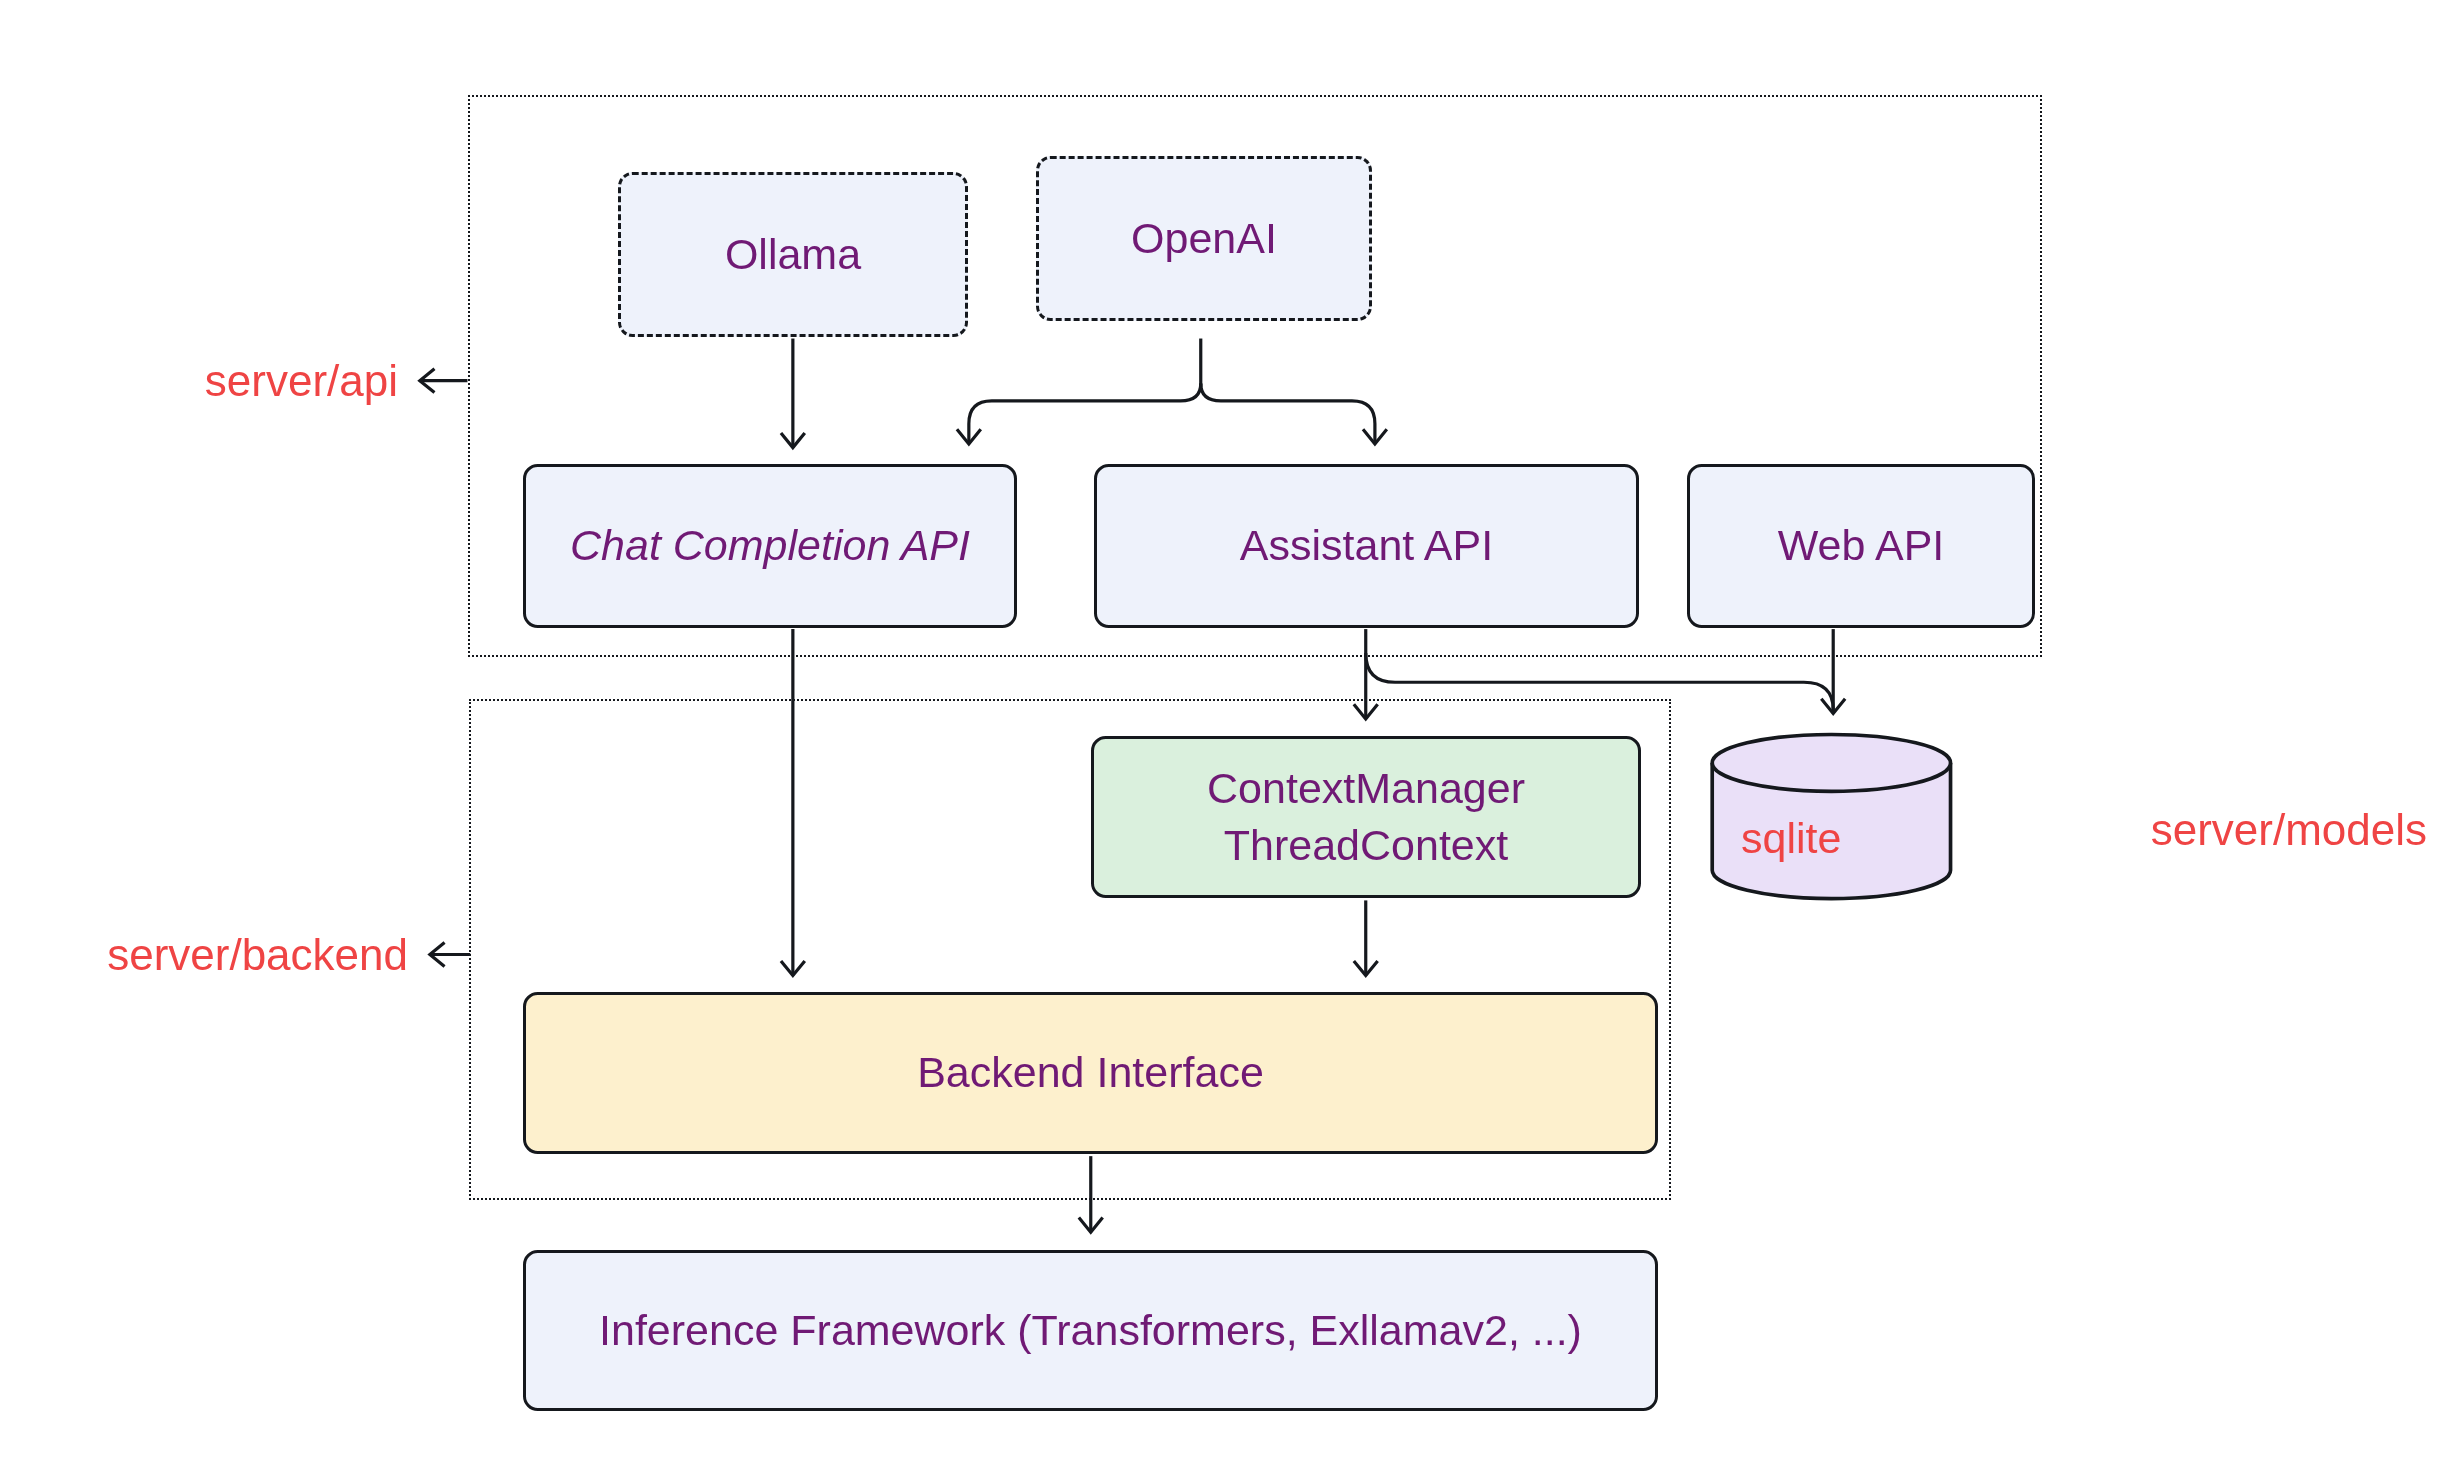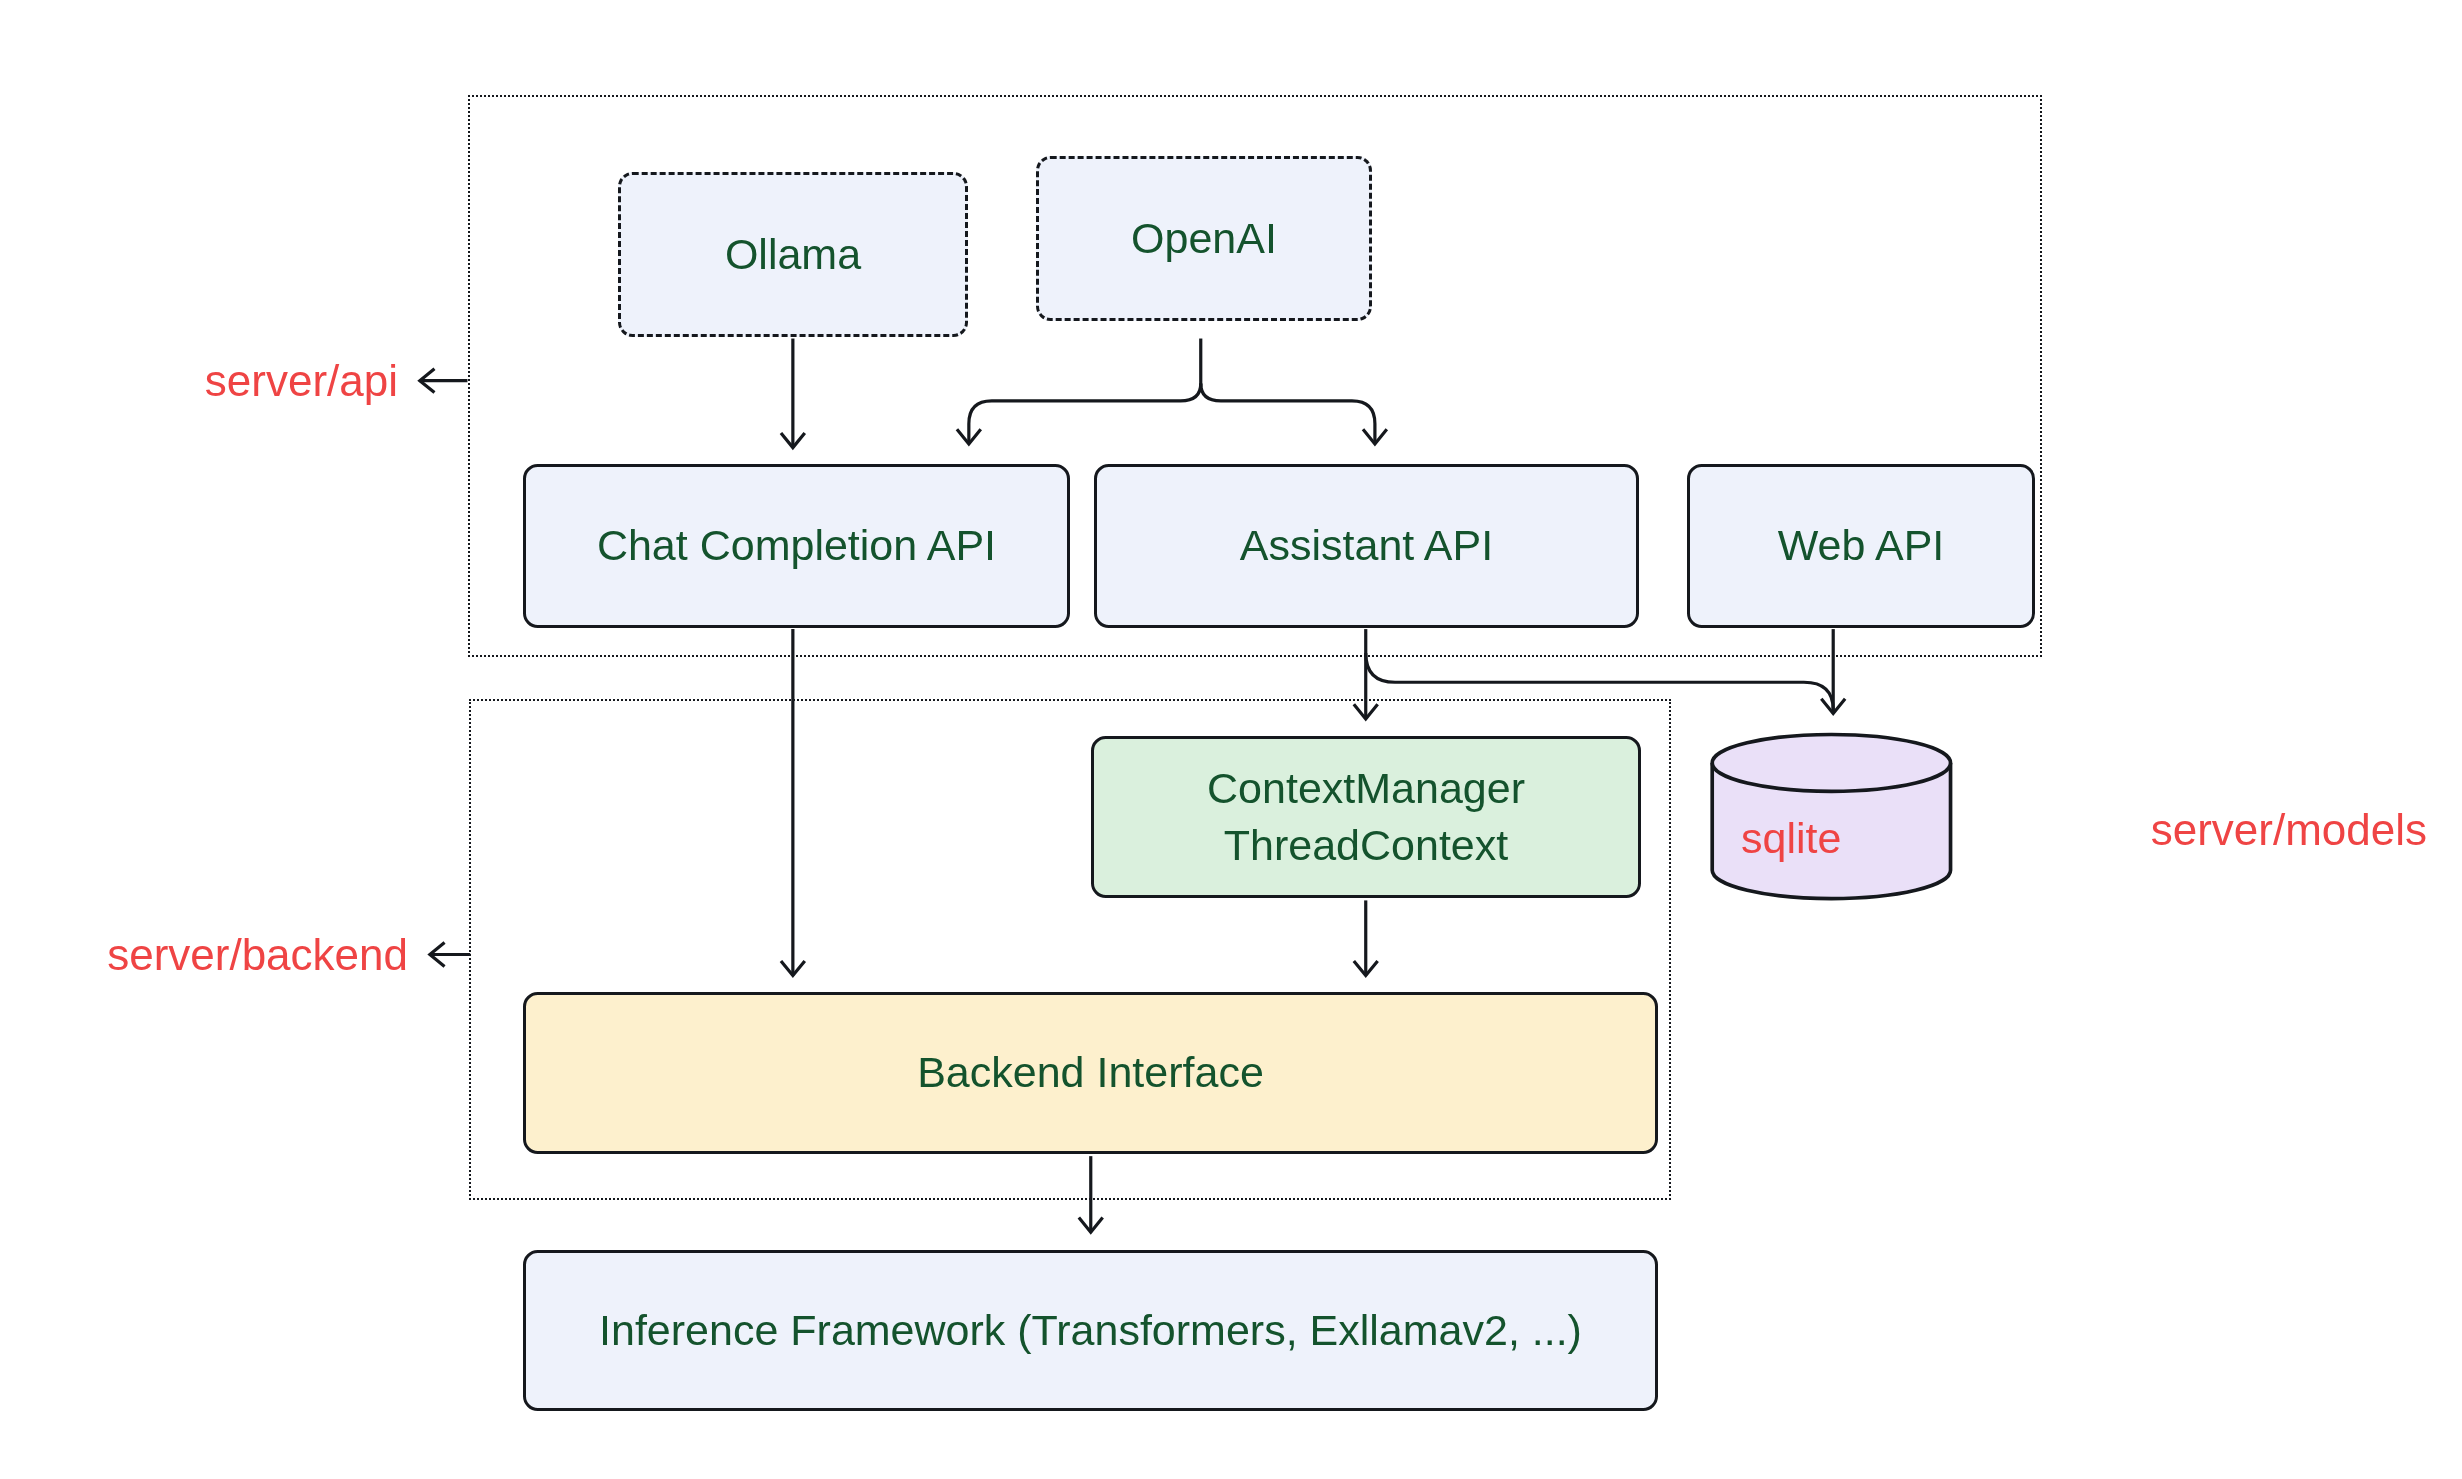--- a/index.html
+++ b/index.html
@@ -34,26 +34,26 @@
     position: absolute;
     border: 3.7px solid #15181d;
     border-radius: 14.7px;
     background: #eef2fb;
     display: flex;
     align-items: center;
     justify-content: center;
     text-align: center;
     font-size: 43px;
     line-height: 1.3;
-    color: #14532d;
+    color: #701a75;
   }
   .node.dashed { border-style: dashed; }
   .node-ollama   { left: 618px;  top: 172px;  width: 350px;  height: 165px; }
   .node-openai   { left: 1036px; top: 156px;  width: 336px;  height: 165px; }
-  .node-chat     { left: 523px;  top: 464px;  width: 547px;  height: 164px; }
+  .node-chat     { left: 523px;  top: 464px;  width: 494px;  height: 164px; font-style: italic; }
   .node-assist   { left: 1094px; top: 464px;  width: 545px;  height: 164px; }
   .node-webapi   { left: 1687px; top: 464px;  width: 348px;  height: 164px; }
   .node-context  { left: 1091px; top: 736px;  width: 550px;  height: 162px;
                    background: #daf0dd; flex-direction: column; line-height: 1.32; }
   .node-backendif{ left: 523px;  top: 992px; width: 1135px; height: 162px;
                    background: #fdf0cd; }
   .node-infer    { left: 523px;  top: 1250px; width: 1135px; height: 161px; }
   .side-label {
     position: absolute;
     font-size: 44px;

